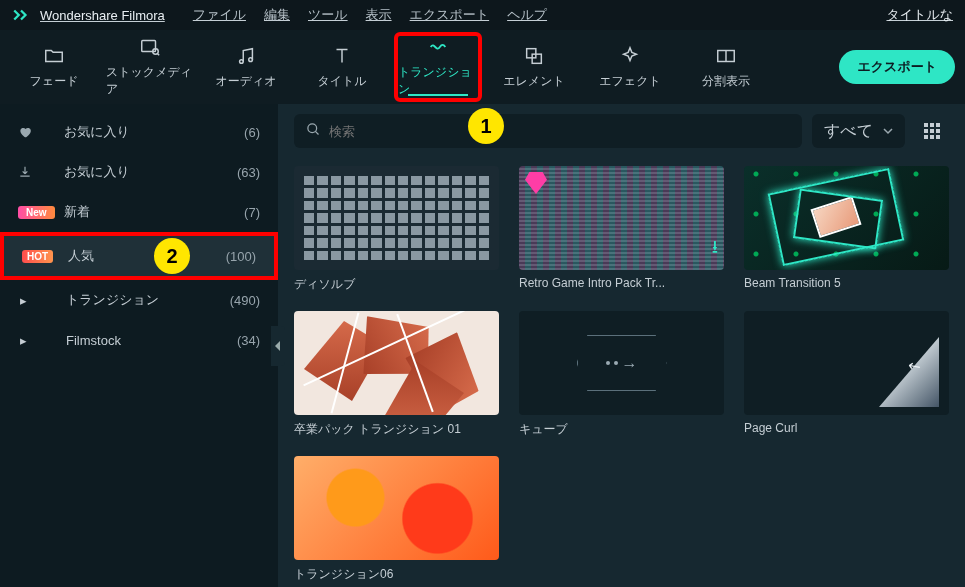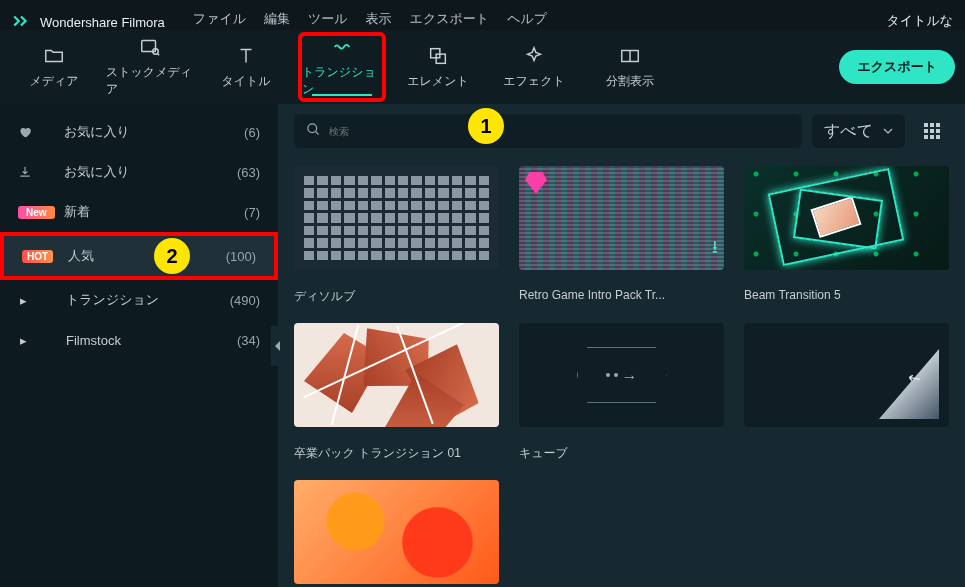--- a/index.html
+++ b/index.html
@@ -1,18 +1,18 @@
 <!DOCTYPE html>
 <html><head>
 <meta charset="utf-8">
 <style>
 * { margin: 0; padding: 0; box-sizing: border-box; font-family: "Hiragino Sans", "Meiryo", sans-serif; }
 body { background: #0d1b21; color: #c5ced4; width: 965px; height: 587px; overflow: hidden; }
 
-.titlebar { height: 30px; display: flex; align-items: flex-end; padding: 0 12px; background: #0d171c; gap: 10px; font-size: 13px; }
+.titlebar { height: 30px; display: flex; align-items: center; padding: 0 12px; background: #0d171c; gap: 10px; font-size: 13px; text-decoration: underline; }
 .logo { width: 18px; height: 18px; }
 .app-name { color: #e8eef2; font-weight: 500; margin-right: 14px; }
 .menu-item { color: #b6c1c8; cursor: pointer; padding: 2px 4px; }
 .title-right { margin-left: auto; color: #e8eef2; }
 
 .toolbar { height: 74px; display: flex; align-items: center; padding: 0 10px; background: #0f1c22; gap: 8px; }
 .tool { display: flex; flex-direction: column; align-items: center; justify-content: center; width: 88px; height: 60px; color: #c5ced4; cursor: pointer; font-size: 12px; gap: 6px; border-radius: 4px; }
 .tool.active { color: #2ee6c5; }
 .tool-icon { width: 22px; height: 22px; display: flex; align-items: center; justify-content: center; }
 .tool-icon svg { width: 22px; height: 22px; }
@@ -30,28 +30,28 @@
 .side-item .si-count { color: #97a4ac; }
 .side-item.sel { background: #1f3038; }
 .side-item.sub { padding-left: 42px; }
 .badge-new { background: linear-gradient(90deg,#ff4da6,#ff8a3d); color: #fff; font-size: 10px; padding: 1px 8px; border-radius: 3px; font-weight: 600; }
 .badge-hot { background: linear-gradient(90deg,#ff4d4d,#ff944d); color: #fff; font-size: 10px; padding: 1px 5px; border-radius: 3px; font-weight: 600; }
 .red-box-side { border: 4px solid #ff0000; border-radius: 0; position: relative; }
 
 .content { flex: 1; background: #162830; display: flex; flex-direction: column; position: relative; }
 .search-row { display: flex; align-items: center; padding: 10px 16px; gap: 10px; }
 .search-box { flex: 1; background: #0f1e24; border-radius: 6px; height: 34px; display: flex; align-items: center; padding: 0 12px; gap: 8px; }
-.search-box input { background: transparent; border: none; outline: none; color: #c5ced4; font-size: 10px; flex: 1; }
+.search-box input { background: transparent; border: none; outline: none; color: #c5ced4; font-size: 13px; flex: 1; }
 .filter-drop { background: #0f1e24; height: 34px; border-radius: 6px; padding: 0 12px; display: flex; align-items: center; gap: 10px; font-size: 16px; cursor: pointer; }
 .grid-btn { width: 34px; height: 34px; display: flex; align-items: center; justify-content: center; cursor: pointer; }
 
 .grid { flex: 1; overflow: auto; padding: 8px 16px; display: grid; grid-template-columns: repeat(3, 1fr); gap: 18px 20px; align-content: start; }
 .card { cursor: pointer; }
 .thumb { width: 100%; height: 104px; border-radius: 4px; background: #223; position: relative; overflow: hidden; }
-.card-label { font-size: 12px; color: #c5ced4; margin-top: 18px; white-space: nowrap; overflow: hidden; text-overflow: ellipsis; }
+.card-label { font-size: 12px; color: #c5ced4; margin-top: 6px; white-space: nowrap; overflow: hidden; text-overflow: ellipsis; }
 
 .collapse-handle { position: absolute; left: -7px; top: 50%; transform: translateY(-50%); width: 14px; height: 40px; background: #162830; border-radius: 0 4px 4px 0; display: flex; align-items: center; justify-content: center; cursor: pointer; z-index: 5;}
 
 
 .th-dissolve { background: #1b2a33; display: grid; grid-template-columns: repeat(14,1fr); grid-template-rows: repeat(7,1fr); gap: 3px; padding: 10px; }
 .th-dissolve span { background: #8a98a2; }
 .th-retro { background: repeating-linear-gradient(0deg,#4a5a6a 0 2px,#2a3a4a 2px 4px), repeating-linear-gradient(90deg,rgba(255,0,120,.15) 0 6px,rgba(0,255,200,.15) 6px 12px); background-blend-mode: screen; position:relative; }
 .th-retro .gem { position:absolute; top:6px; left:6px; width:22px; height:22px; background:#ff3da6; clip-path: polygon(20% 0,80% 0,100% 35%,50% 100%,0 35%); }
 .th-retro .dl { position:absolute; bottom:6px; right:6px; color:#2ee6c5; font-size:18px; }
 .th-beam { background: radial-gradient(circle at 30% 20%, #0a5 0 2px, transparent 3px) 0 0/40px 40px, linear-gradient(135deg,#0a2f2a,#071a16); position:relative; }
@@ -100,31 +100,41 @@
   <span class="title-right">タイトルな</span>
 </div>
 
 <div class="toolbar" style="position:relative;">
   <div class="tool">
     <span class="tool-icon">
         <svg viewBox="0 0 24 24" fill="none" stroke="currentColor" stroke-width="1.6">
           <path d="M3 6h6l2 2h10v10H3z"></path>
         </svg>
       </span>
-    <span>メディア</span>
+    <span>フェード</span>
   </div>
   <div class="tool">
     <span class="tool-icon">
         <svg viewBox="0 0 24 24" fill="none" stroke="currentColor" stroke-width="1.6">
           <rect x="3" y="5" width="15" height="12" rx="1"></rect>
           <circle cx="18" cy="17" r="3"></circle>
           <path d="M20 19l2 2"></path>
         </svg>
       </span>
     <span>ストックメディア</span>
+  </div>
+  <div class="tool">
+    <span class="tool-icon">
+        <svg viewBox="0 0 24 24" fill="none" stroke="currentColor" stroke-width="1.6">
+          <path d="M9 18V6l10-2v12"></path>
+          <circle cx="7" cy="18" r="2"></circle>
+          <circle cx="17" cy="16" r="2"></circle>
+        </svg>
+      </span>
+    <span>オーディオ</span>
   </div>
   <div class="tool">
     <span class="tool-icon">
         <svg viewBox="0 0 24 24" fill="none" stroke="currentColor" stroke-width="1.6">
           <path d="M6 5h12M12 5v14"></path>
         </svg>
       </span>
     <span>タイトル</span>
   </div>
   <div class="tool active red-box" style="position:relative; height:70px;">
@@ -389,20 +399,21 @@
               <span class="arr">→</span>
             </div>
           </div>
         <div class="card-label">キューブ</div>
       </div>
       <div class="card">
         <div class="thumb th-curl">
             <div class="tri"></div>
             <div class="arrow">↖</div>
           </div>
+        <div class="card-label">Page Curl</div>
       </div>
       <div class="card">
         <div class="thumb th-tr06"></div>
         <div class="card-label">トランジション06</div>
       </div>
     </div>
   </div>
 </div>
 
 </body></html>

